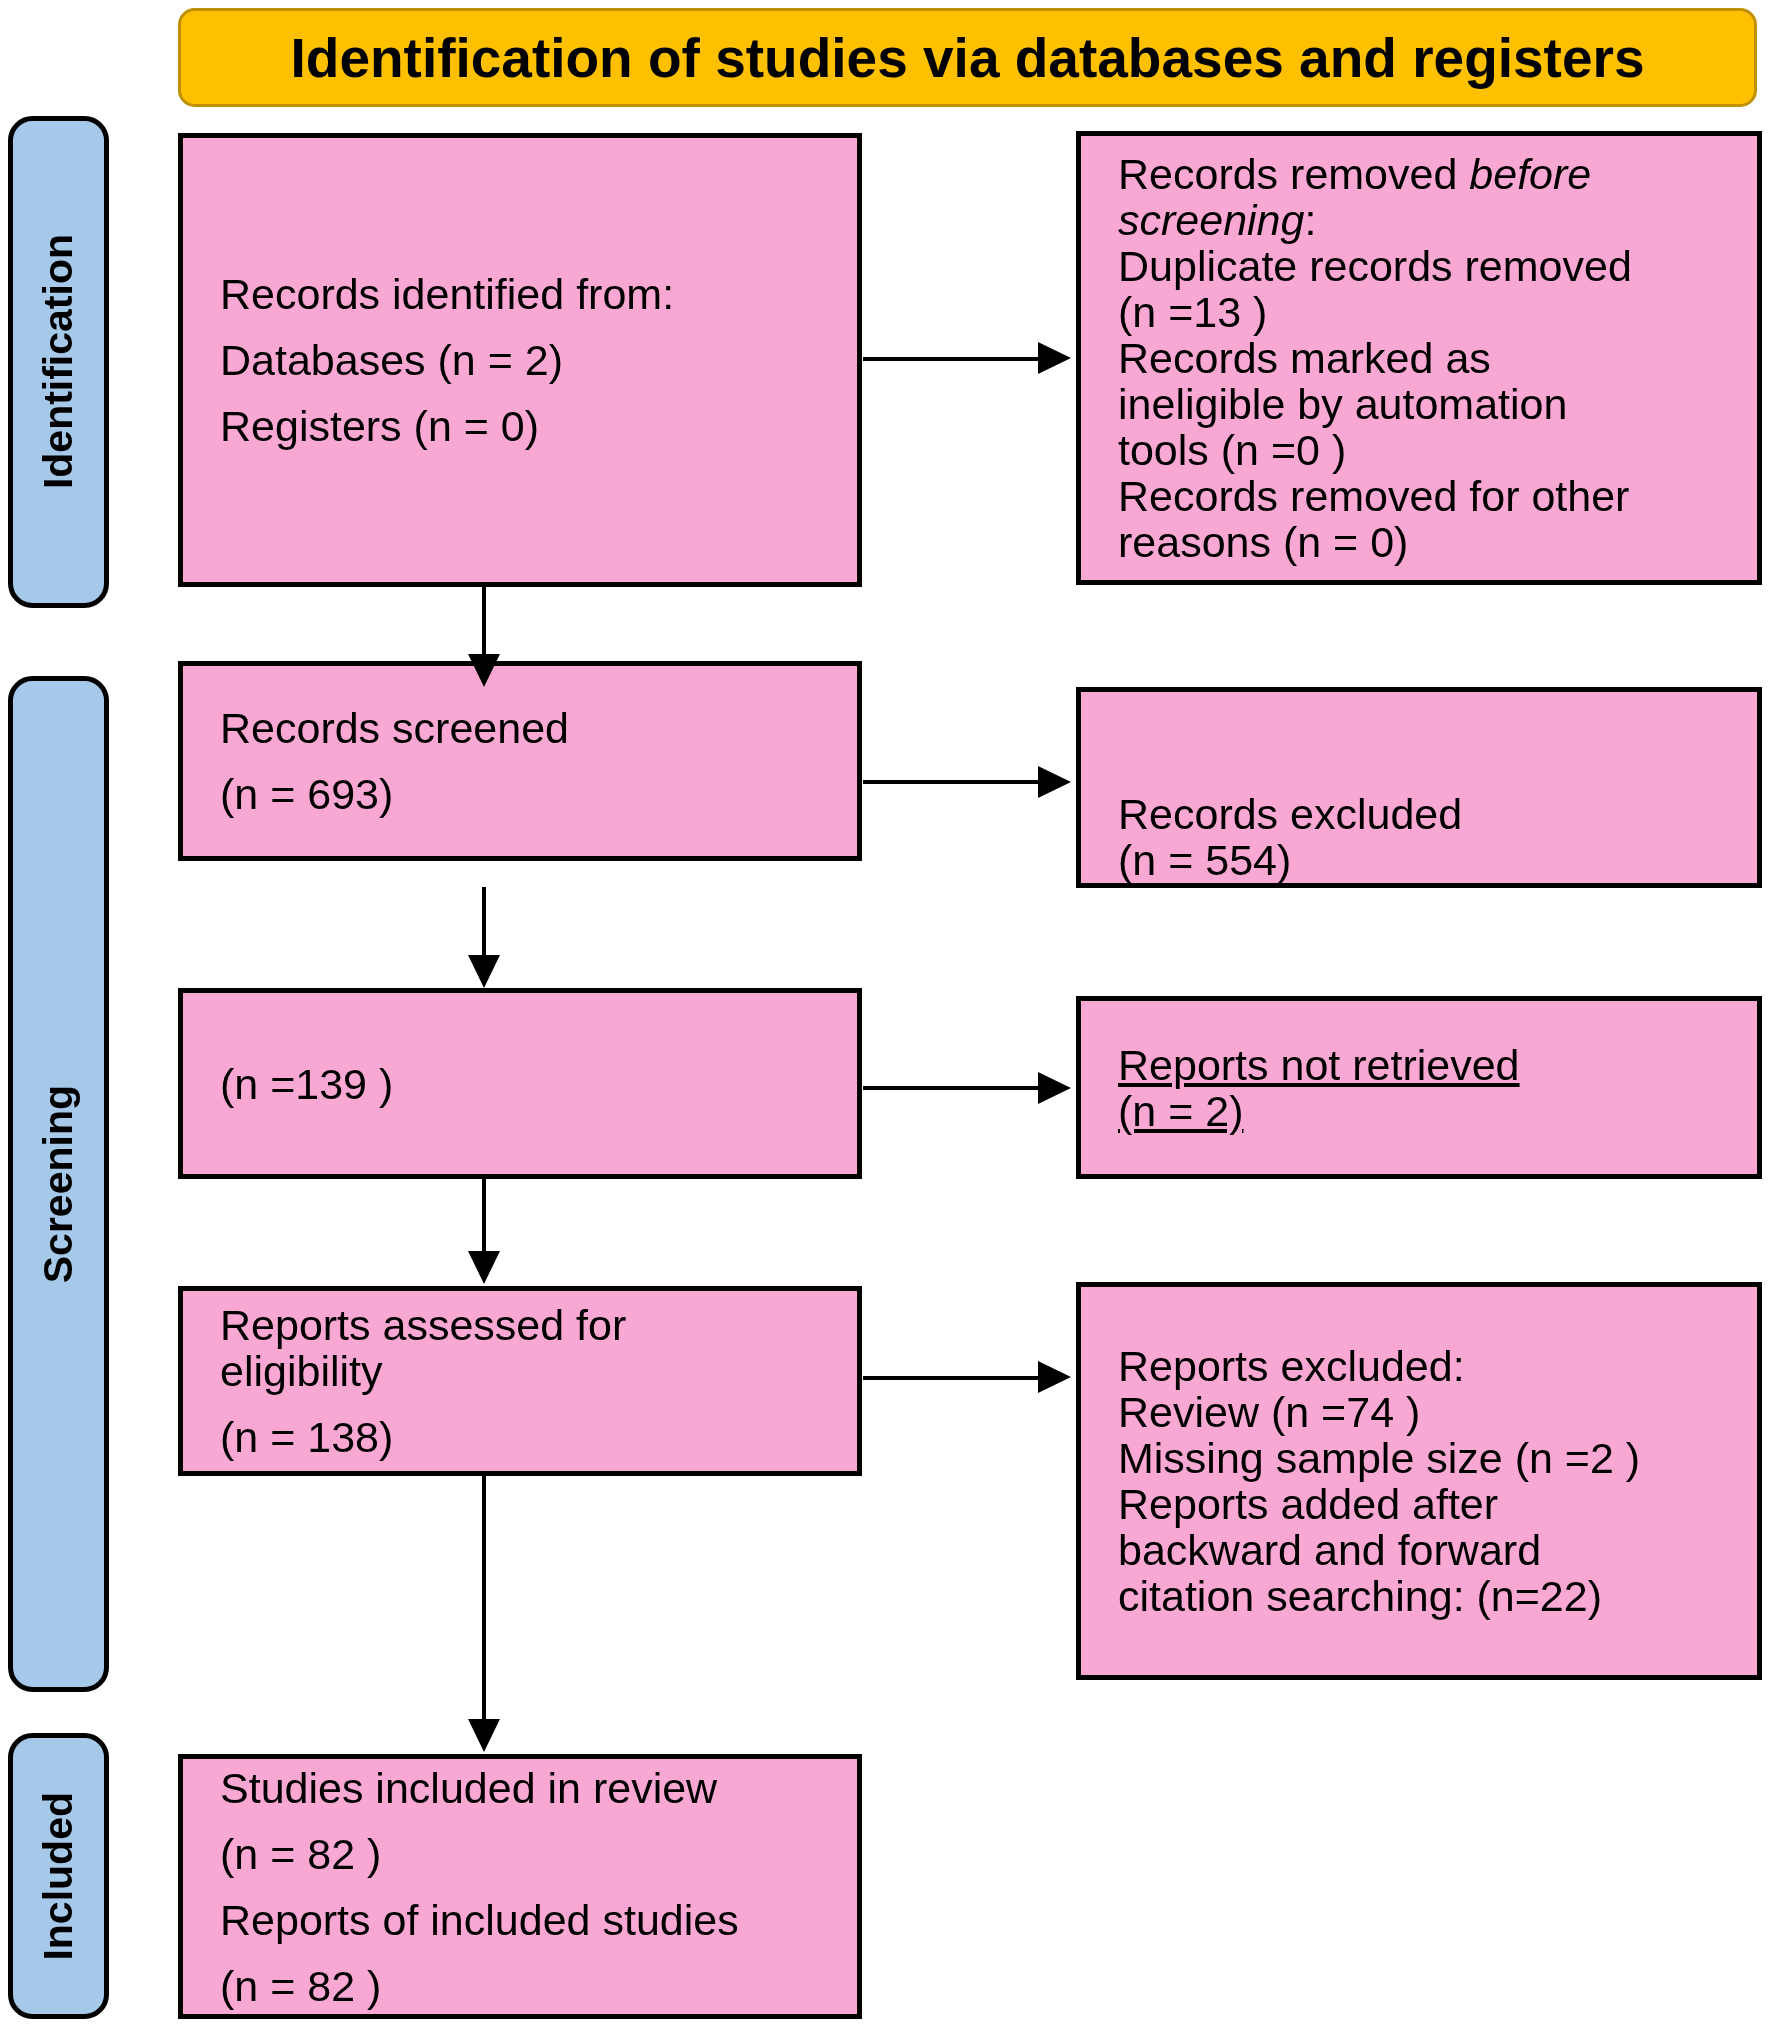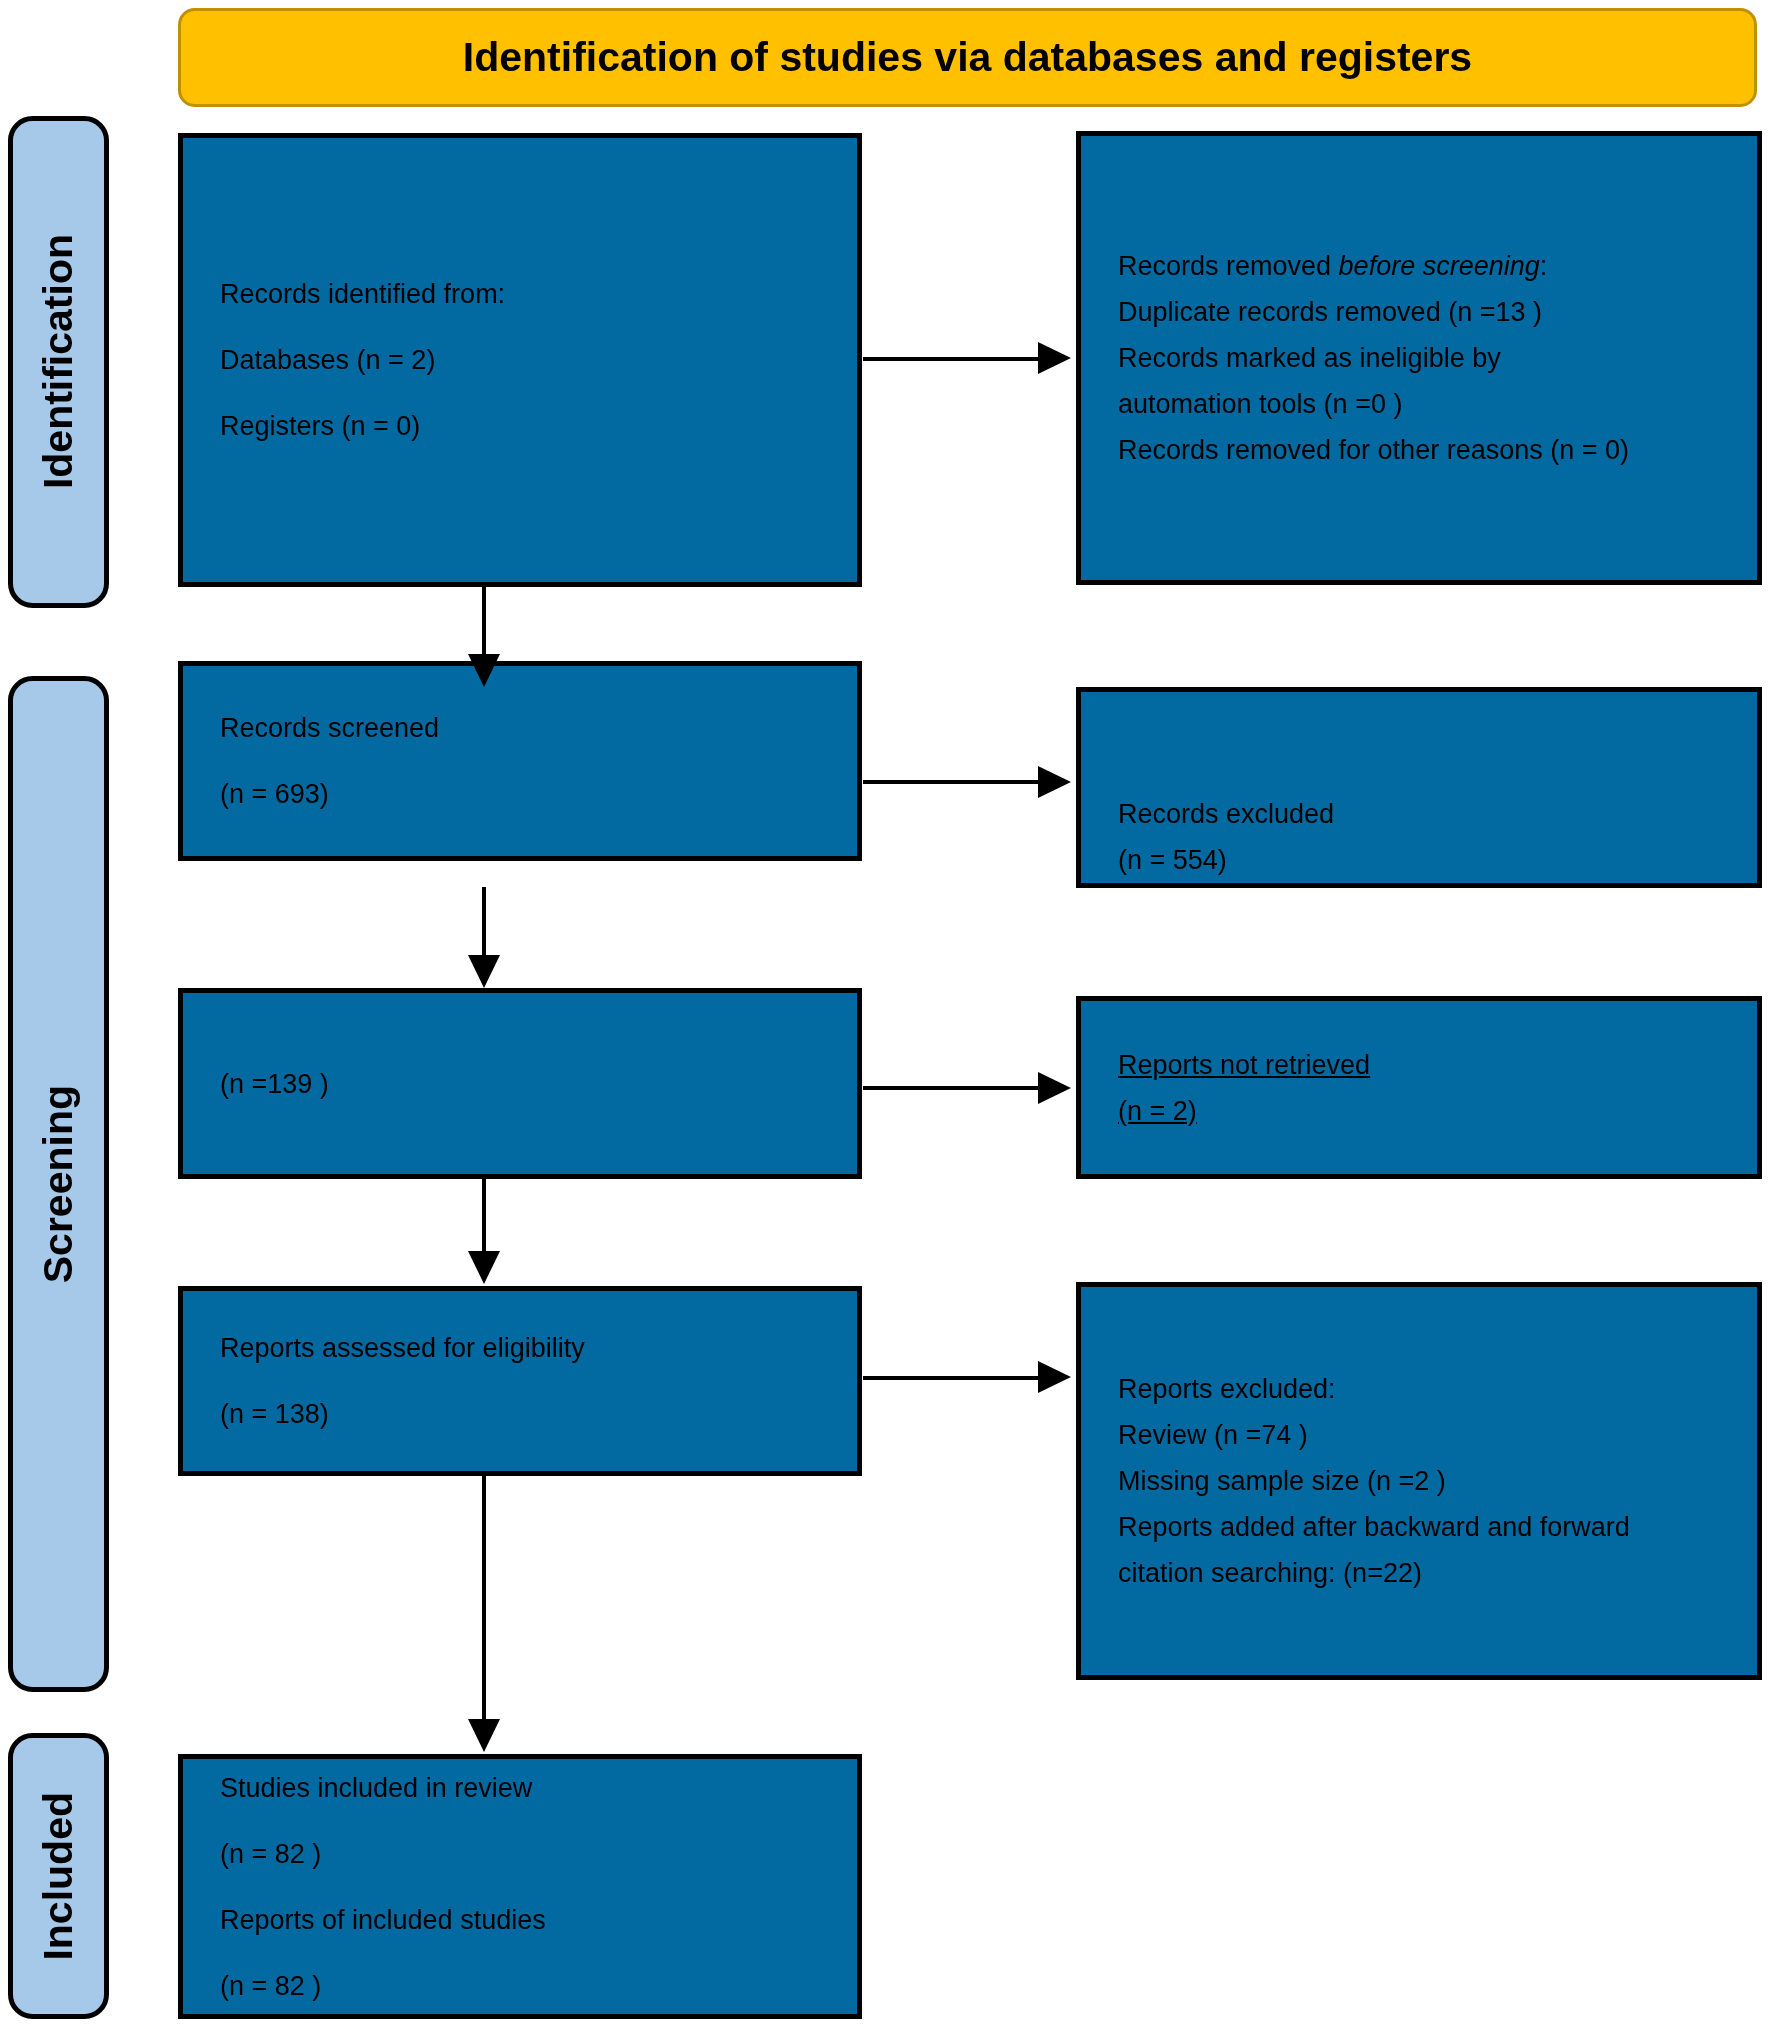--- a/index.html
+++ b/index.html
@@ -9,42 +9,42 @@
     background:#ffffff;
     font-family:"Liberation Sans","DejaVu Sans",sans-serif;
     color:#000;
   }
   
   .banner{
     position:absolute;left:178px;top:8.4px;width:1579px;height:99px;
     background:#FFC000;border:3.9px solid #BF9000;border-radius:16.7px;
     box-sizing:border-box;
     display:flex;align-items:center;justify-content:center;
-    font-size:41px;font-weight:bold;
+    font-size:55px;font-weight:bold;
   }
   
   .stage{
     position:absolute;left:8.4px;width:101px;
     background:#A7C9E9;border:5.1px solid #000;border-radius:24.5px;
     box-sizing:border-box;
     display:flex;align-items:center;justify-content:center;
   }
   .stage .vtext{
     writing-mode:vertical-rl;transform:rotate(180deg);
     font-size:41px;font-weight:bold;white-space:nowrap;
   }
   #stage-identification{top:116px;height:492px;}
   #stage-screening{top:676px;height:1016px;}
   #stage-included{top:1733px;height:286px;}
   
   .fbox{
-    position:absolute;background:#0369a1;border:5.1px solid #000;
+    position:absolute;background:#f9a8d4;border:5.1px solid #000;
     box-sizing:border-box;
     display:flex;flex-direction:column;justify-content:center;
-    font-size:27px;line-height:46px;
+    font-size:43px;line-height:46px;
   }
   .fbox p{margin:0;}
   .col-left{left:178px;width:684px;padding:0 77px 0 37px;gap:20px;}
   .col-right{left:1076px;width:686px;padding:0 116px 0 37px;}
   .indent{margin-left:63px;}
   .ital{font-style:italic;}
   #box-records-identified{top:133px;height:454px;}
   #box-records-removed{top:131px;height:454px;}
   #box-records-screened{top:661px;height:200px;}
   #box-records-excluded{top:687px;height:201px;justify-content:flex-end;}

